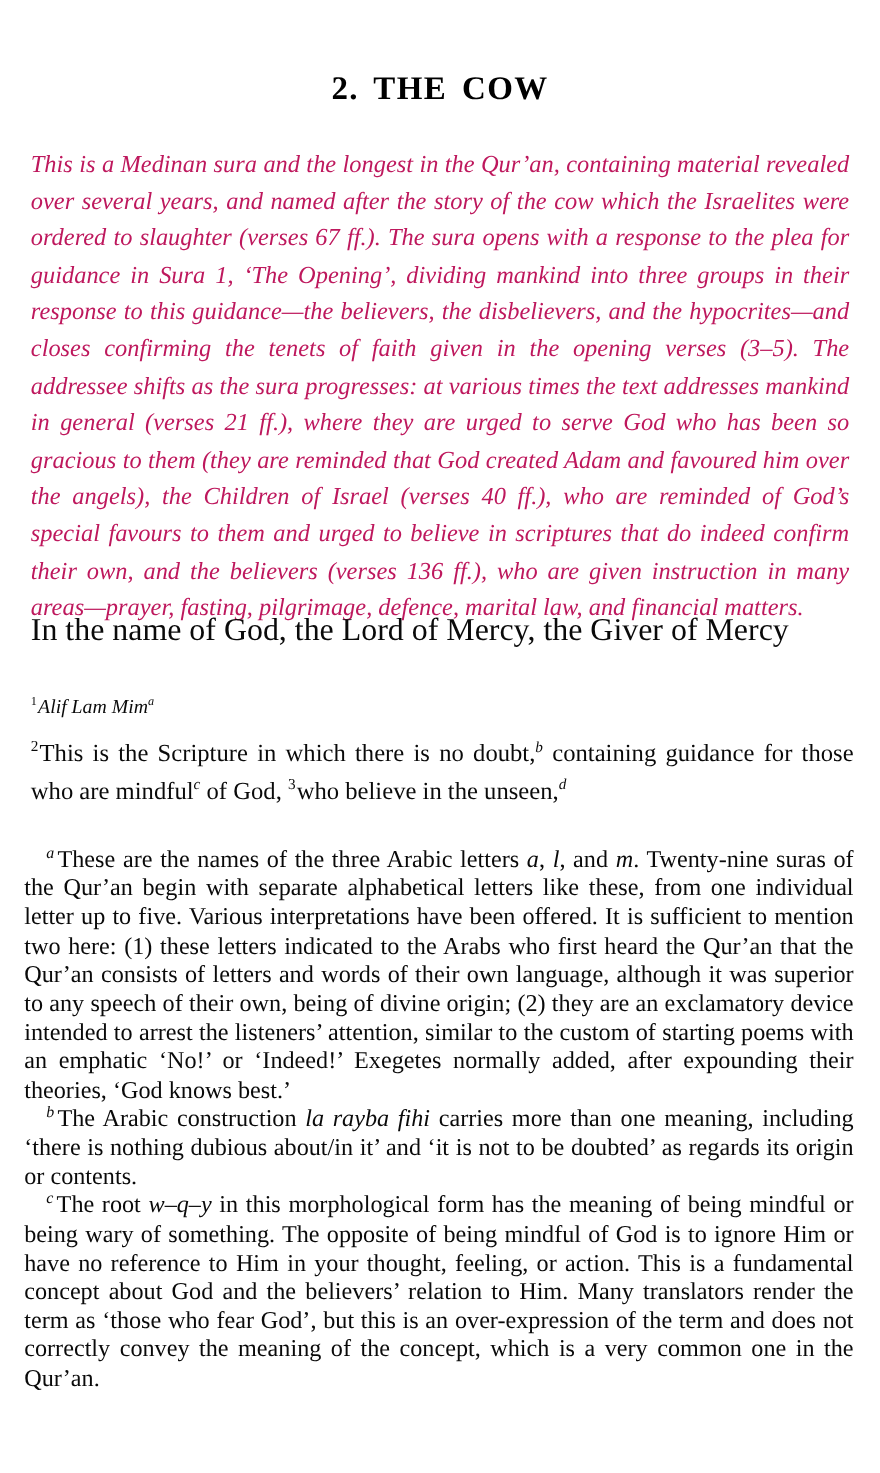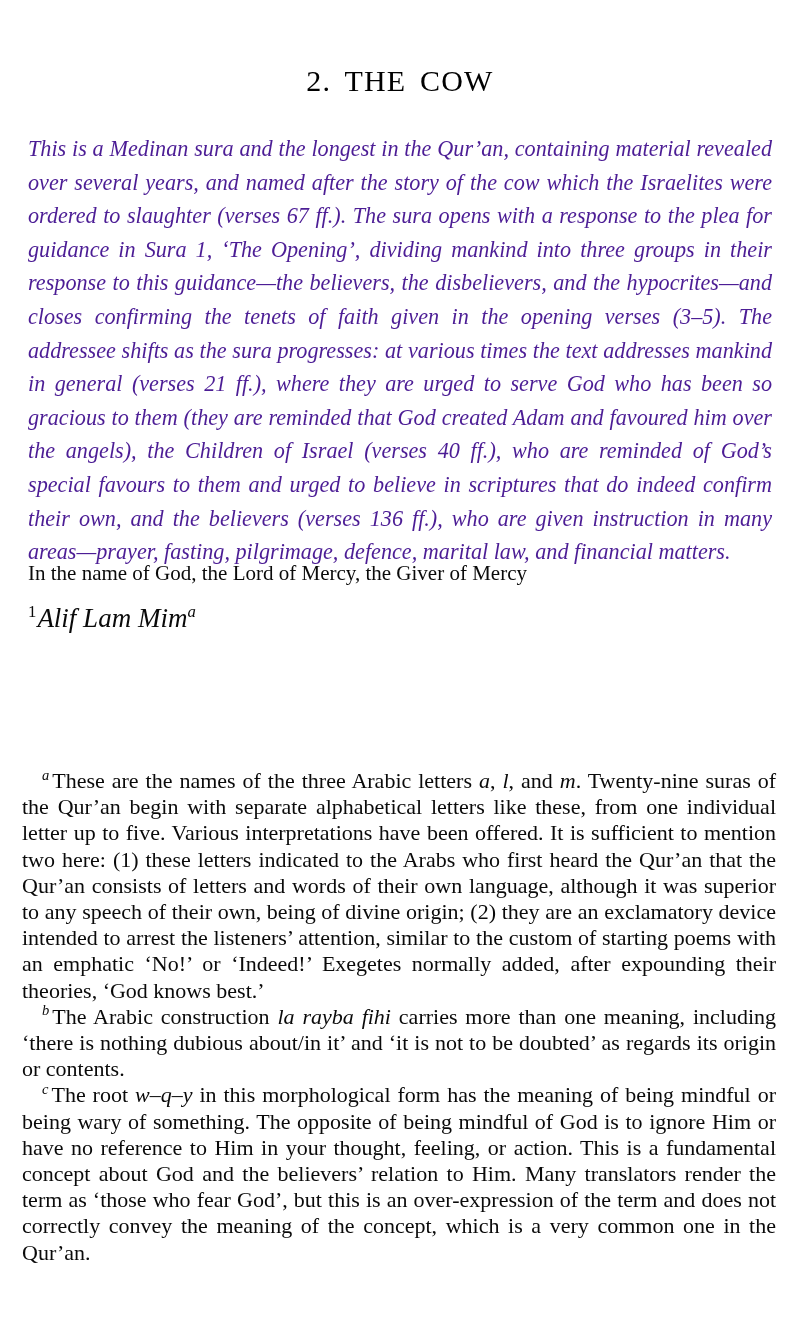--- a/index.html
+++ b/index.html
@@ -24,58 +24,58 @@
 
   
   .sura-title {
     position: absolute;
     top: 44px;
     left: 0;
     width: 800px;
     text-align: center;
     font-size: 30px;
     letter-spacing: 1.2px;
-    font-weight: 400;
+    font-weight: 700;
     color: #000;
     word-spacing: 5px;
   }
 
   
   .intro {
     position: absolute;
     top: 132px;
     left: 28px;
     width: 744px;
     font-style: italic;
     font-size: 22.2px;
     line-height: 33.6px;
     text-align: justify;
     text-justify: inter-word;
     hyphens: manual;
-    color: #4c1d95;
+    color: #be185d;
   }
 
   
   .basmala {
     position: absolute;
     top: 558px;
     left: 28px;
     width: 744px;
-    font-size: 21px;
+    font-size: 29px;
     line-height: 30px;
     color: #0a0a0a;
   }
 
   
   .verse-one {
     position: absolute;
-    top: 604px;
+    top: 628px;
     left: 28px;
     width: 744px;
-    font-size: 27px;
+    font-size: 18px;
     line-height: 28px;
     font-style: italic;
   }
 
   
   .verse-body {
     position: absolute;
     top: 668px;
     left: 28px;
     width: 748px;
@@ -149,20 +149,23 @@
 
   <div class="intro">This is a Medinan sura and the longest in the Qur’an, containing material revealed over several years, and named after the story of the cow which the Israelites were ordered to slaughter (verses 67 ff.). The sura opens with a response to the plea for guidance in Sura 1, ‘The Opening’, dividing mankind into three groups in their response to this guidance—the believers, the disbelievers, and the hypocrites—and closes confirming the tenets of faith given in the opening verses (3–5). The addressee shifts as the sura progresses: at various times the text addresses mankind in general (verses 21 ff.), where they are urged to serve God who has been so gracious to them (they are reminded that God created Adam and favoured him over the angels), the Children of Israel (verses 40 ff.), who are reminded of God’s special favours to them and urged to believe in scriptures that do indeed confirm their own, and the believers (verses 136 ff.), who are given instruction in many areas—prayer, fasting, pilgrimage, defence, marital law, and financial matters.</div>
 
   <div class="basmala">In the name of God, the Lord of Mercy, the Giver of Mercy</div>
 
   <div class="verse-one">
     <sup class="vnum">1</sup><span>Alif Lam Mim</span><sup class="fref">a</sup>
   </div>
 
 
+  <div class="verse-body">
+    <sup class="vnum">2</sup><span>This is the Scripture in which there is no doubt,</span><sup class="fref">b</sup><span> containing guidance for those who are mindful</span><sup class="fref">c</sup><span> of God, </span><sup class="vnum">3</sup><span>who believe in the unseen,</span><sup class="fref">d</sup>
+  </div>
 
   <div class="footnotes">
 
     <p class="footnote">
       <sup class="fmark">a</sup><span>These are the names of the three Arabic letters </span><i class="it">a</i><span>, </span><i class="it">l</i><span>, and </span><i class="it">m</i><span>. Twenty-nine suras of the Qur’an begin with separate alphabetical letters like these, from one individual letter up to five. Various interpretations have been offered. It is sufficient to mention two here: (1) these letters indicated to the Arabs who first heard the Qur’an that the Qur’an consists of letters and words of their own language, although it was superior to any speech of their own, being of divine origin; (2) they are an exclamatory device intended to arrest the listeners’ attention, similar to the custom of starting poems with an emphatic ‘No!’ or ‘Indeed!’ Exegetes normally added, after expounding their theories, ‘God knows best.’</span>
     </p>
 
     <p class="footnote">
       <sup class="fmark">b</sup><span>The Arabic construction </span><i class="it">la rayba fihi</i><span> carries more than one meaning, including ‘there is nothing dubious about/in it’ and ‘it is not to be doubted’ as regards its origin or contents.</span>
     </p>

